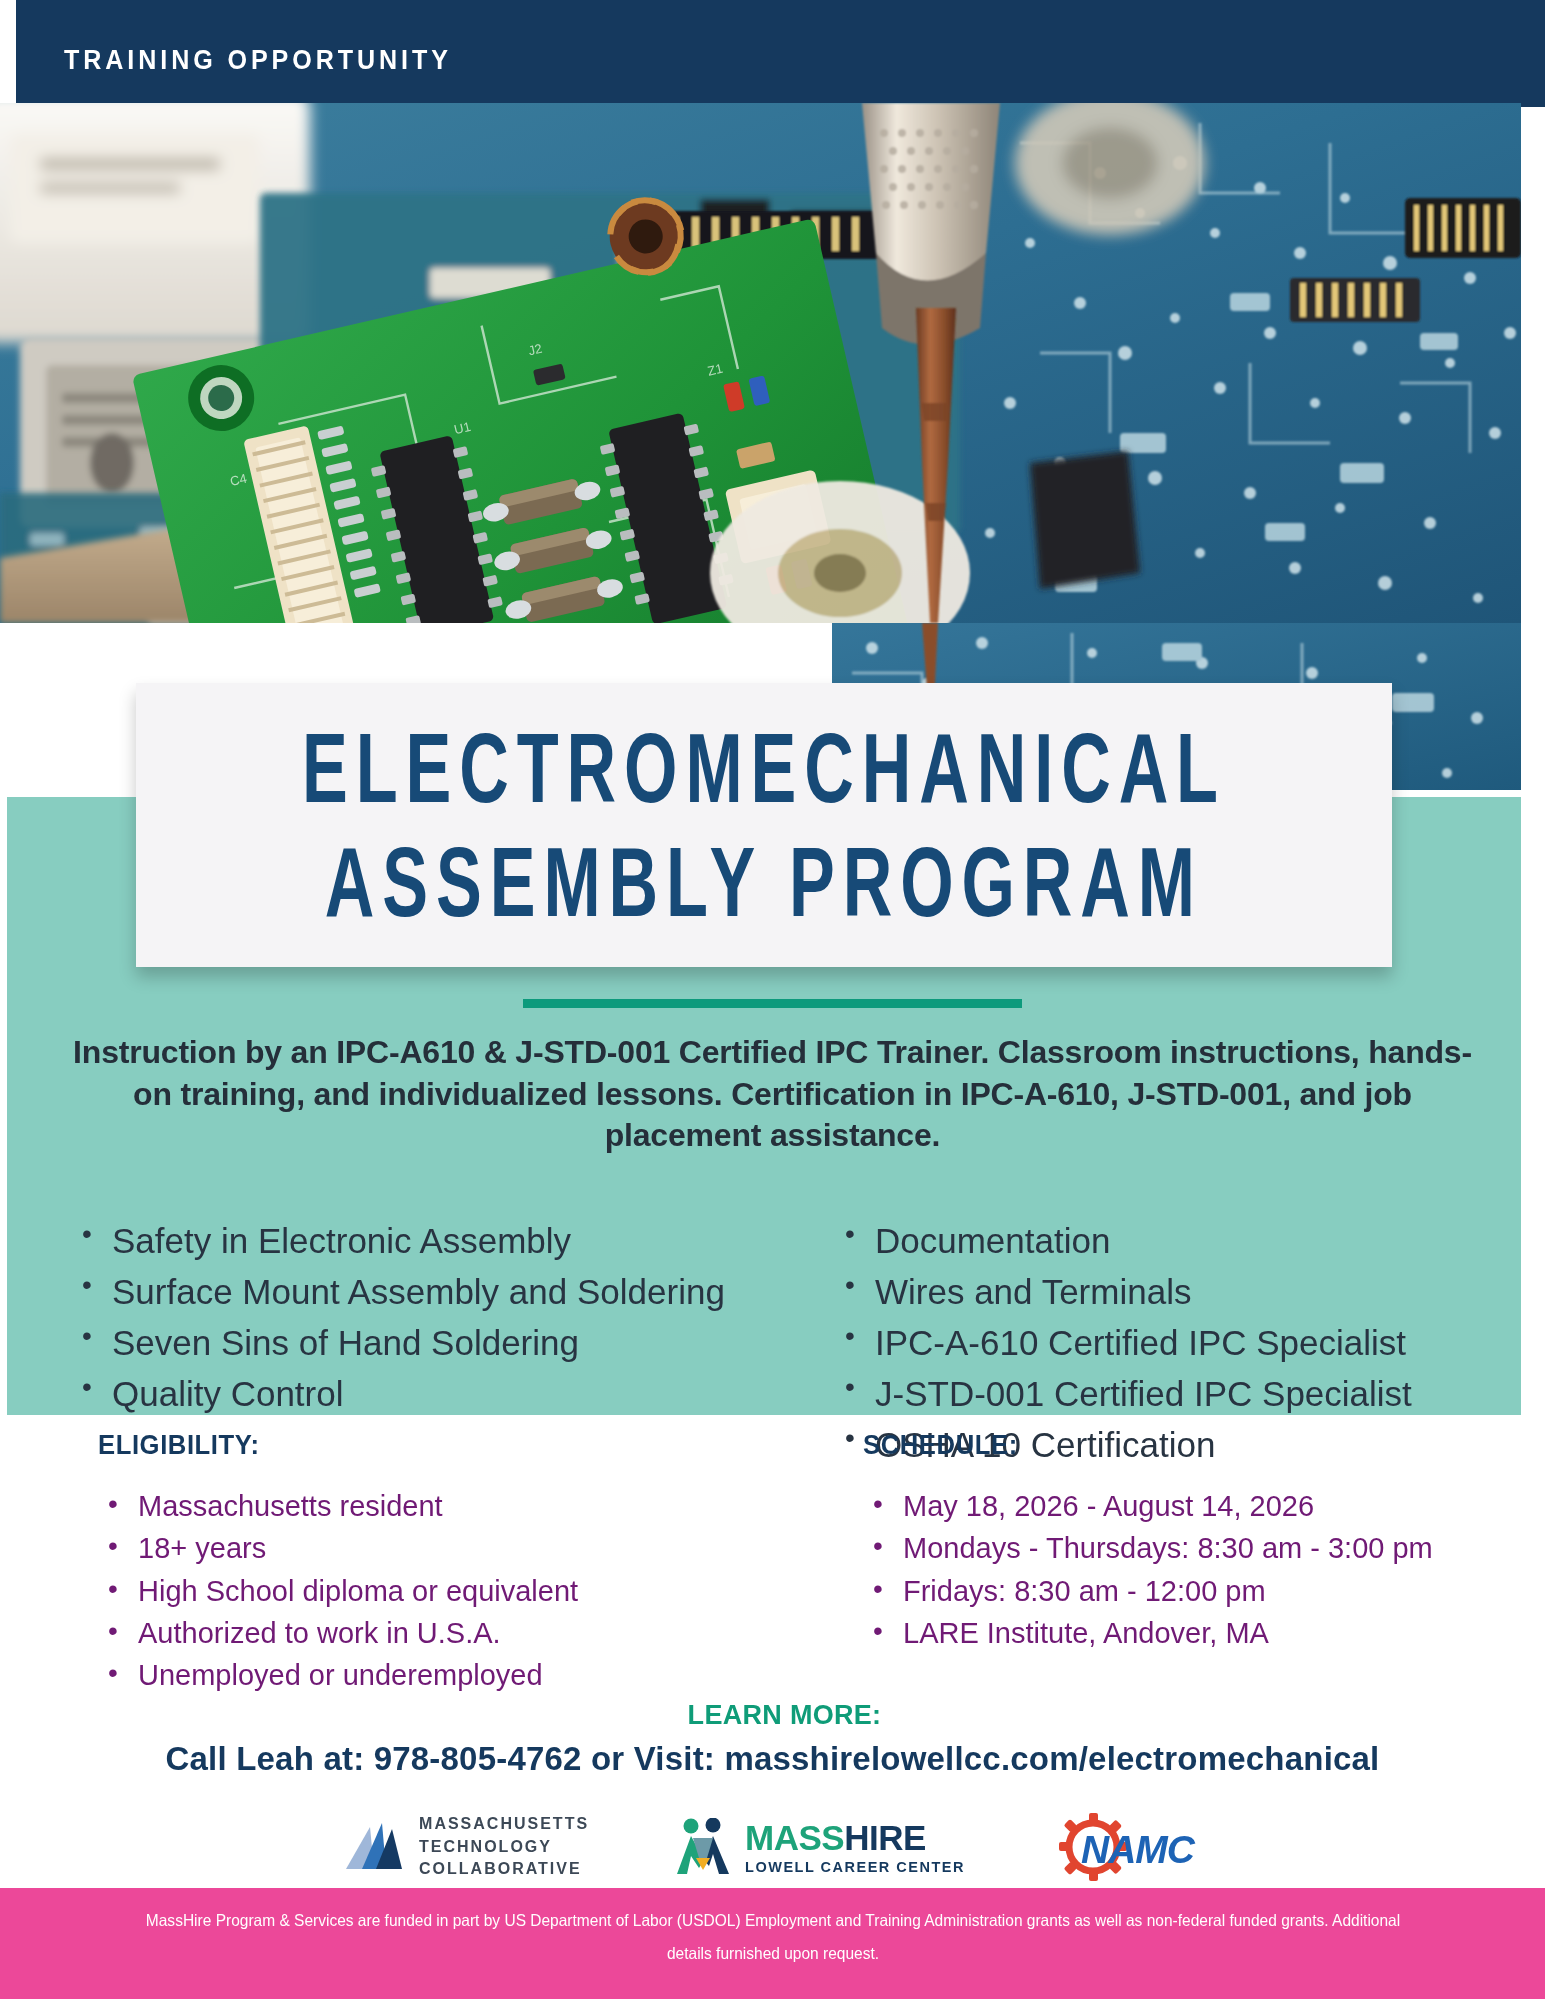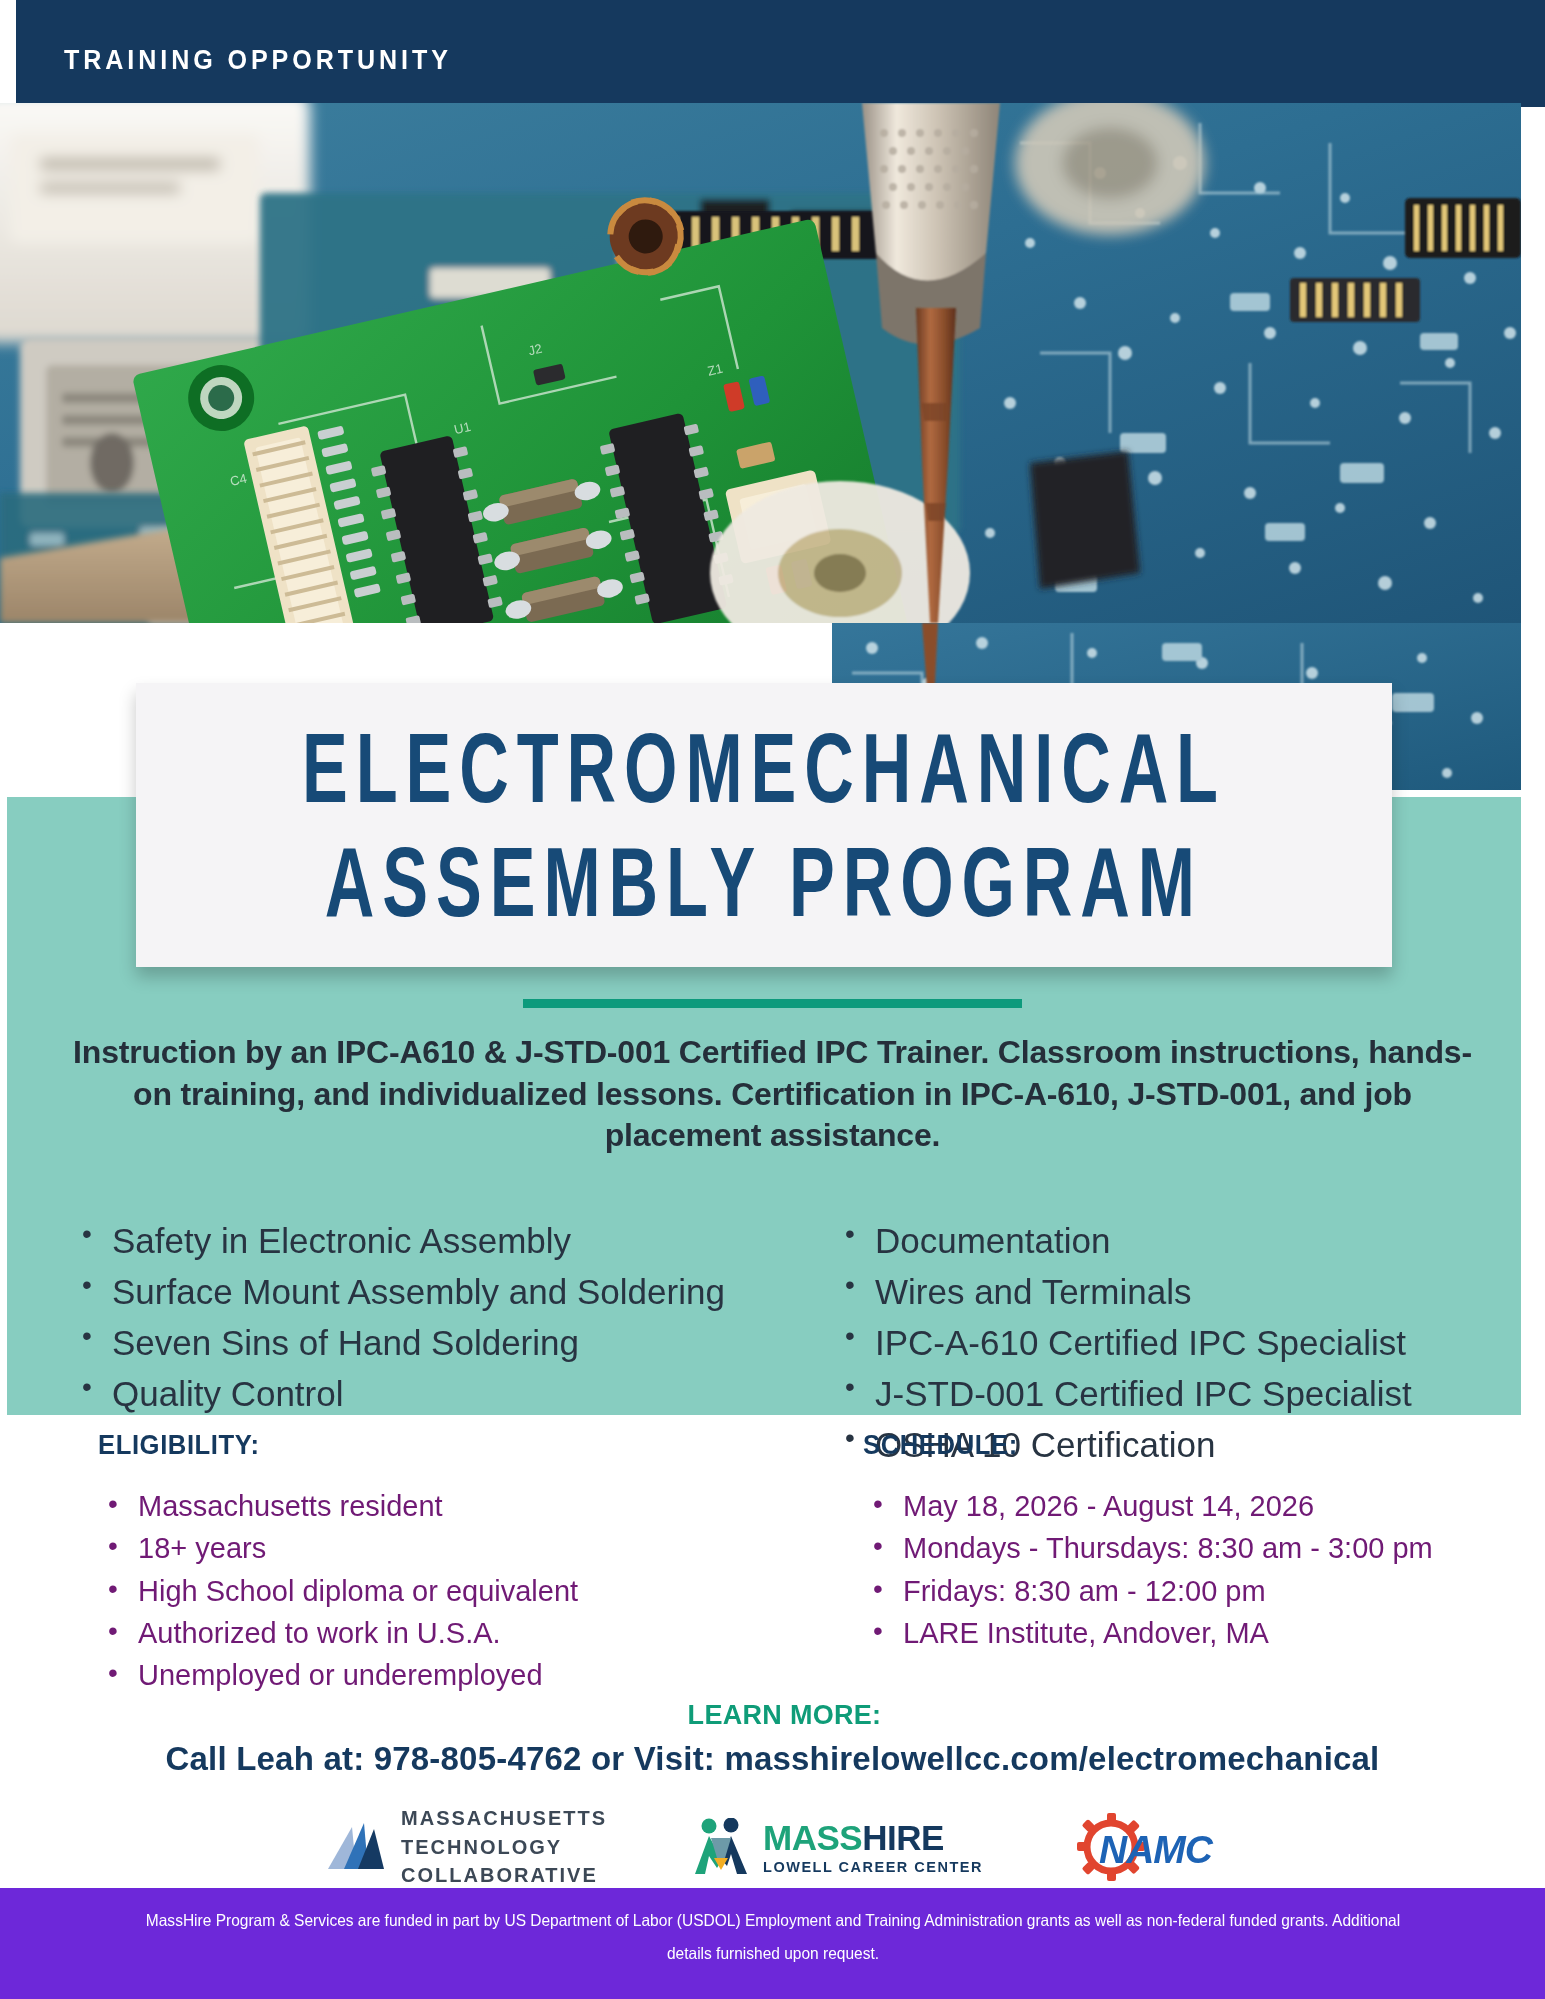--- a/index.html
+++ b/index.html
@@ -160,41 +160,41 @@
   
   .logos{
     position:absolute; left:0; top:1808px; width:1545px; height:78px;
     display:flex; align-items:center; justify-content:center;
     gap:84px;
   }
   .logo{ display:flex; align-items:center; }
 
   .mtc-mark{ width:62px; height:52px; margin-right:13px; }
   .mtc-text{
-    font-size:20px; font-weight:700; line-height:1.42;
+    font-size:16px; font-weight:700; line-height:1.42;
     letter-spacing:2.0px; color:#3c4856;
     font-family:"Liberation Sans", sans-serif;
   }
 
   .mh-mark{ width:62px; height:58px; margin-right:10px; }
   .mh-word{ font-size:35px; font-weight:700; letter-spacing:-0.5px; line-height:1; }
   .mh-word .mass{ color:#1ea37a; }
   .mh-word .hire{ color:#15395e; }
   .mh-sub{
     color:#15395e; font-size:14.5px; font-weight:700;
     letter-spacing:1.5px; margin-top:4px;
     text-align:right;
   }
 
   .namc-logo{ width:152px; height:70px; }
 
   
   .footer{
     position:absolute; left:0; top:1888px; width:1545px; height:111px;
-    background:#6d28d9;
+    background:#ec4899;
     display:flex; align-items:flex-start; justify-content:center;
   }
   .footer-text{
     color:#ffffff;
     width:1380px;
     text-align:center;
     font-size:16.5px;
     line-height:2.0;
     font-family:"Liberation Sans Narrow","Liberation Sans",sans-serif;
     transform:scaleX(0.94);

